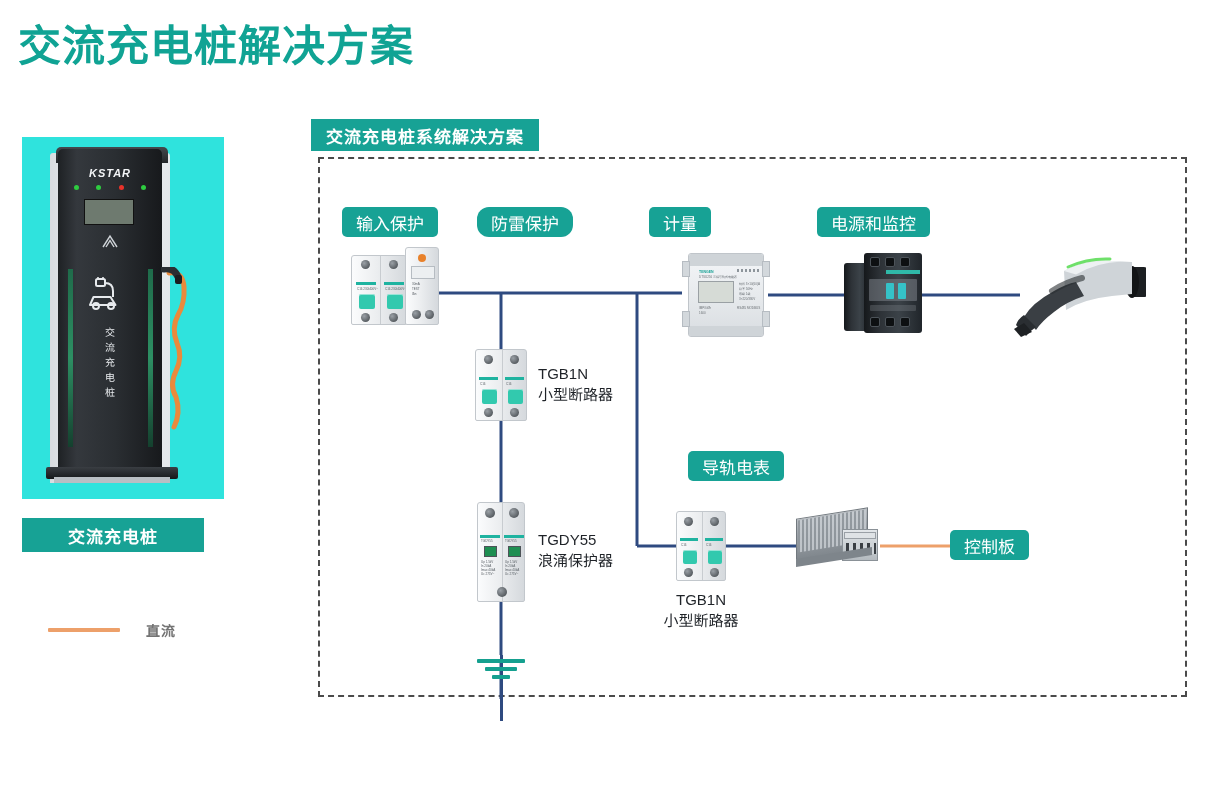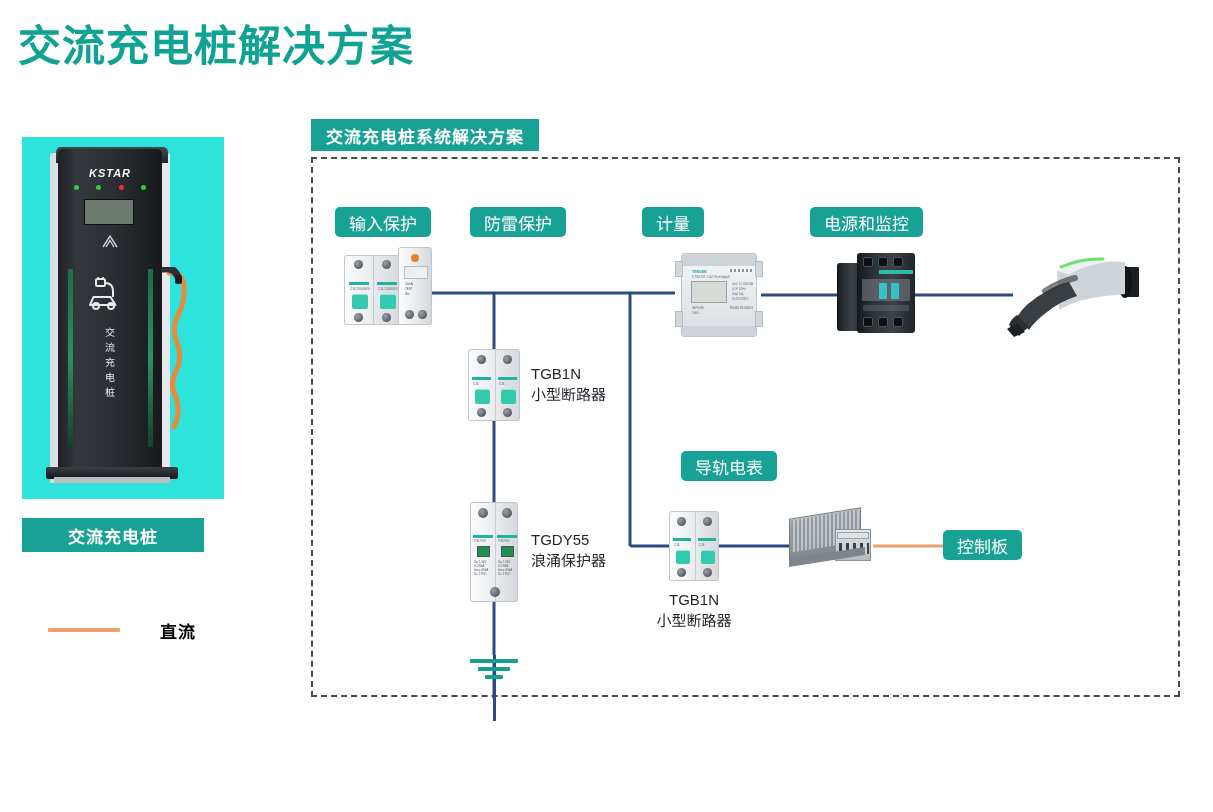--- a/index.html
+++ b/index.html
@@ -180,24 +180,24 @@
 
   
   #legend { position: absolute; left: 48px; top: 608px; }
   .legend-row {
     display: flex;
     align-items: center;
     height: 44px;
   }
   .legend-swatch { width: 72px; height: 4px; border-radius: 1px; }
   .legend-label {
-    margin-left: 40px;
-    font-size: 17px;
+    margin-left: 26px;
+    font-size: 14px;
     font-weight: bold;
-    color: #000000;
+    color: #737373;
     letter-spacing: 1px;
   }
 
   
   #section-banner {
     position: absolute;
     left: 311px;
     top: 119px;
     height: 32px;
     padding: 0 15px;
@@ -206,21 +206,21 @@
     font-size: 17px;
     font-weight: bold;
     display: flex;
     align-items: center;
     letter-spacing: 1px;
   }
 
   
   #diagram {
     position: absolute;
-    left: 311px;
+    left: 318px;
     top: 157px;
     width: 869px;
     height: 540px;
     border: 2px dashed #4a4a4a;
     background: #ffffff;
     text-decoration: underline;
   }
 
   
   #wires {
@@ -506,21 +506,21 @@
 
     <line x1="560" y1="387" x2="630" y2="387" stroke="#eda06a" stroke-width="3"></line>
   </svg>
 
   <div style="position:absolute; left:179.5px; top:496px; width:3px; height:66px; background:#2e4a80;"></div>
   <div class="gnd-bar" style="left:157px; top:500px; width:48px;"></div>
   <div class="gnd-bar" style="left:165px; top:508px; width:32px;"></div>
   <div class="gnd-bar" style="left:172px; top:516px; width:18px;"></div>
 
   <div class="tag" style="left:22px;  top:48px;">输入保护</div>
-  <div class="tag" style="left:157px; top:48px;">防雷保护</div>
+  <div class="tag" style="left:157px; top:48px;border-radius:12px;">防雷保护</div>
   <div class="tag" style="left:329px; top:48px;">计量</div>
   <div class="tag" style="left:497px; top:48px;">电源和监控</div>
   <div class="tag" style="left:368px; top:292px;">导轨电表</div>
   <div class="tag" style="left:630px; top:371px;">控制板</div>
 
   <div class="device" style="left:31px; top:88px; width:88px; height:82px;">
     <div class="mcb" style="left:0; top:8px; width:56px; height:70px;">
       <div class="pole-line" style="left:28px;"></div>
       <div class="term" style="left:9px;  top:4px;"></div>
       <div class="term" style="left:37px; top:4px;"></div>

